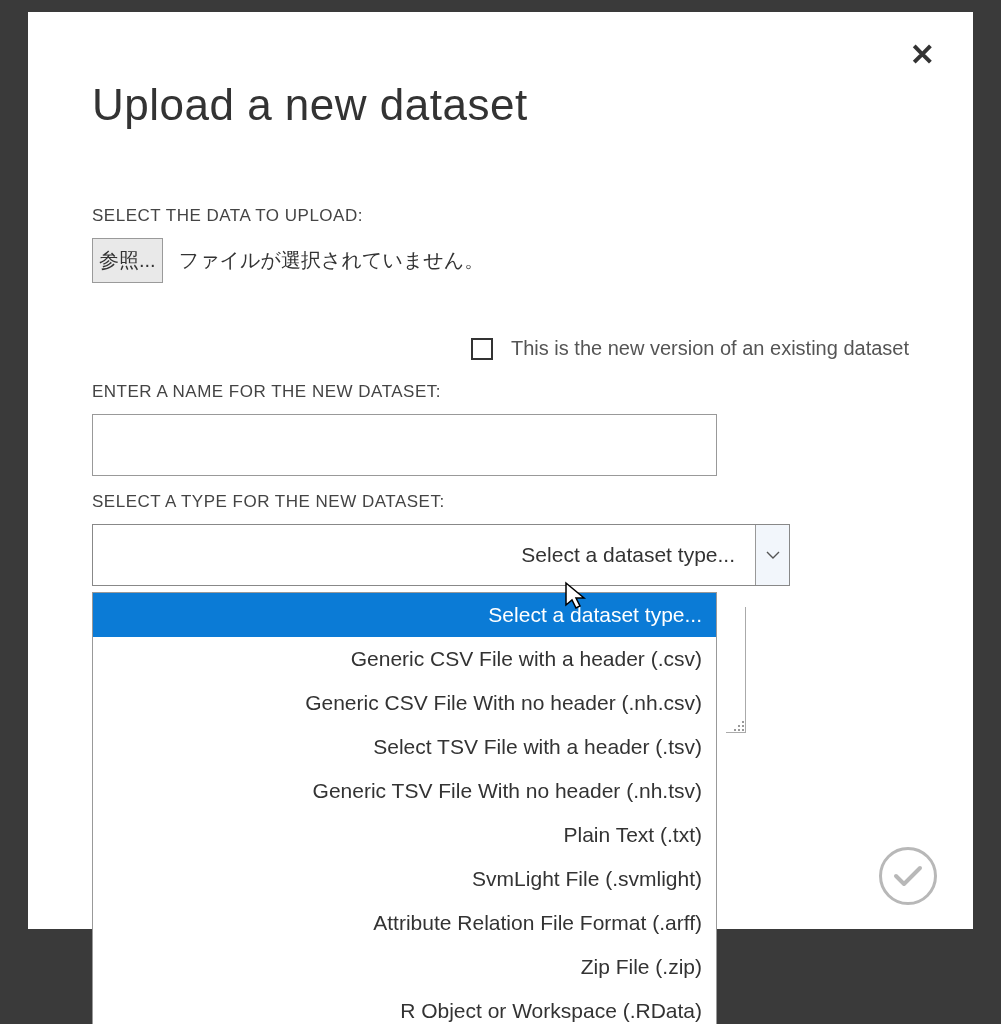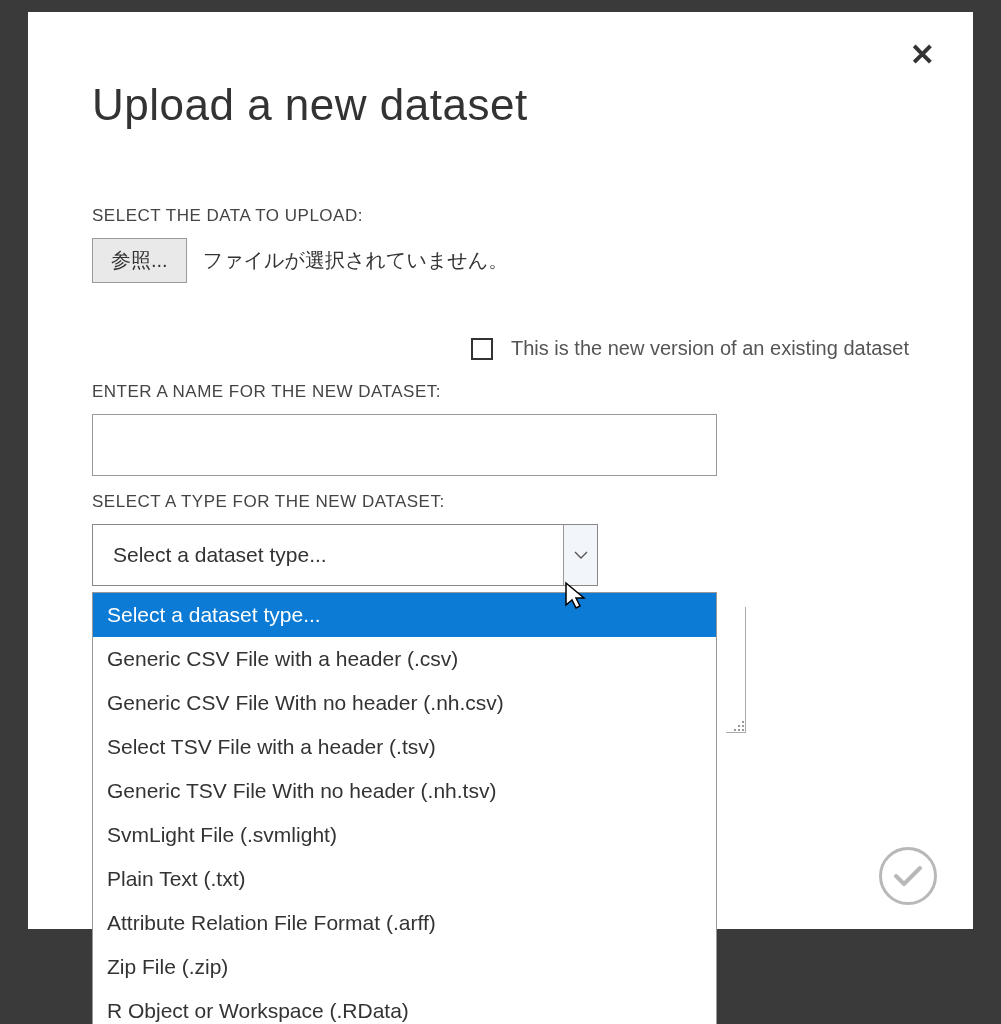--- a/index.html
+++ b/index.html
@@ -46,21 +46,21 @@
     }
     .file-row {
       display: flex;
       align-items: center;
       gap: 16px;
       margin-bottom: 54px;
     }
     .browse-btn {
       background: #e9e9e9;
       border: 1px solid #9a9a9a;
-      padding: 8px 18px;
+      padding: 8px 6px;
       font-size: 20px;
       color: #333;
       cursor: pointer;
       font-family: inherit;
     }
     .file-status {
       font-size: 20px;
       color: #333;
       text-align: center;
     }
@@ -86,21 +86,22 @@
       width: 625px;
       height: 62px;
       border: 1px solid #999;
       padding: 0 12px;
       font-size: 18px;
       font-family: inherit;
       margin-bottom: 16px;
     }
     .select-wrapper {
       position: relative;
-      width: 506px;
+      width: 698px;
+      text-align: right;
     }
     .select-display {
       width: 100%;
       height: 62px;
       border: 1px solid #888;
       display: flex;
       align-items: center;
       cursor: pointer;
       position: relative;
     }
@@ -251,22 +252,22 @@
         </svg>
       </div>
     </div>
 
     <div class="dropdown-list" id="dropdown-list">
         <div class="dropdown-item highlighted">Select a dataset type...</div>
         <div class="dropdown-item">Generic CSV File with a header (.csv)</div>
         <div class="dropdown-item">Generic CSV File With no header (.nh.csv)</div>
         <div class="dropdown-item">Select TSV File with a header (.tsv)</div>
         <div class="dropdown-item">Generic TSV File With no header (.nh.tsv)</div>
+        <div class="dropdown-item">Plain Text (.txt)</div>
         <div class="dropdown-item">SvmLight File (.svmlight)</div>
-        <div class="dropdown-item">Plain Text (.txt)</div>
         <div class="dropdown-item">Attribute Relation File Format (.arff)</div>
         <div class="dropdown-item">Zip File (.zip)</div>
         <div class="dropdown-item">R Object or Workspace (.RData)</div>
       </div>
   </div>
 
   <div class="hidden-textarea-edge"></div>
   <div class="resize-grip">
     <span style="right:0;bottom:0"></span>
     <span style="right:4px;bottom:0"></span>

